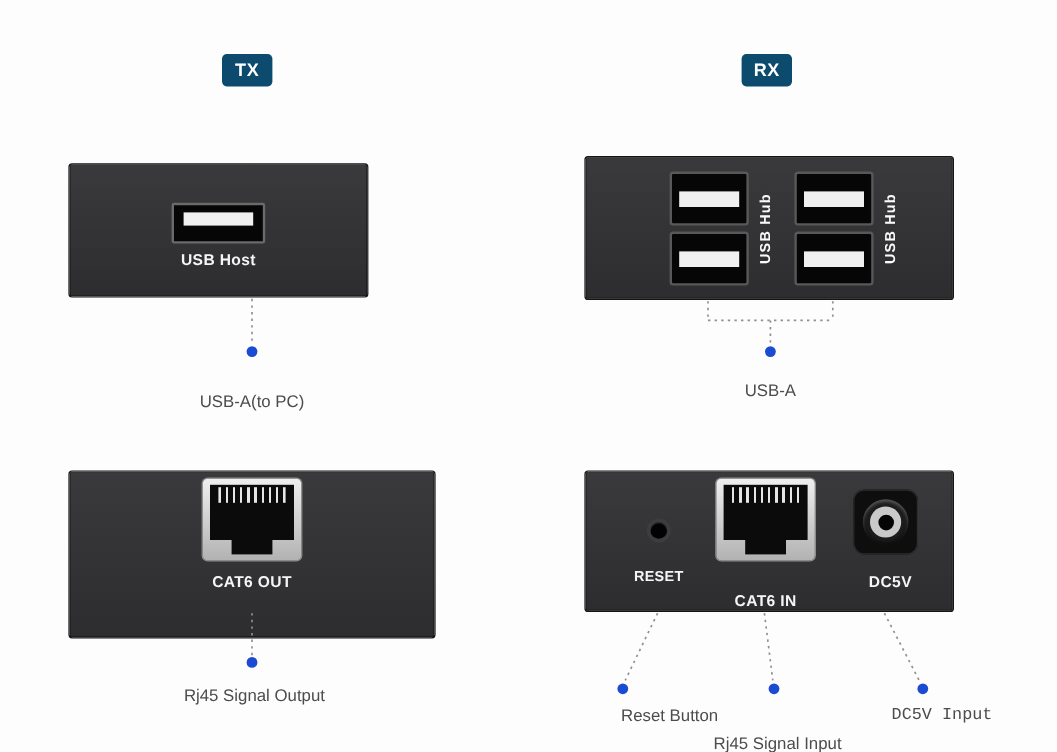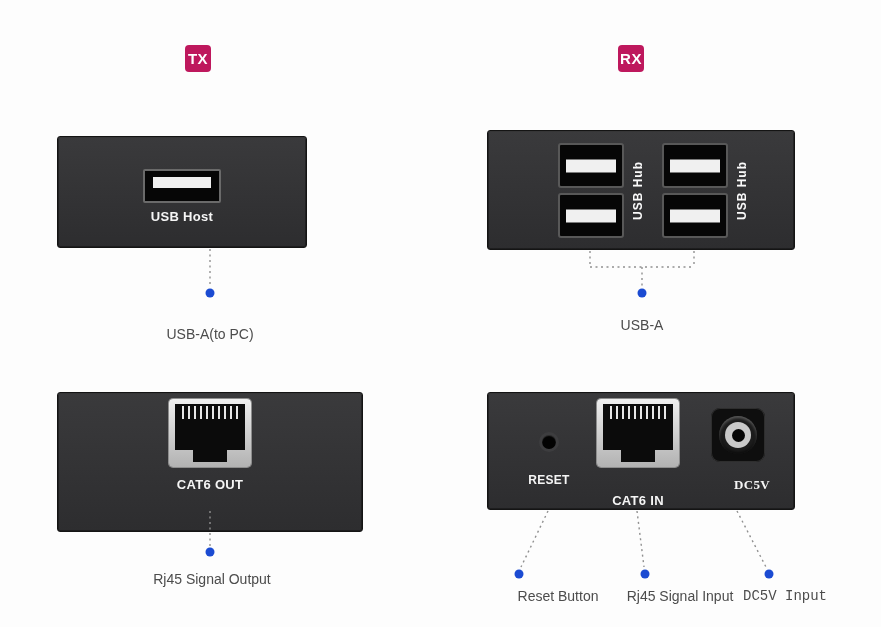--- a/index.html
+++ b/index.html
@@ -2,22 +2,22 @@
 <html><head>
 <meta charset="utf-8">
 <style>
   html,body { margin:0; padding:0; background:#ffffff; }
   .canvas {
     position:relative; width:881px; height:627px; overflow:hidden;
     background:#fdfdfd;
     font-family:"Liberation Sans", sans-serif;
   }
   .badge {
-    position:absolute; top:45px; width:26px; height:27px;
-    background:#be185d; color:#ffffff; font-weight:bold; font-size:15px;
+    position:absolute; top:45px; width:42px; height:27px;
+    background:#0c4a6e; color:#ffffff; font-weight:bold; font-size:15px;
     display:flex; align-items:center; justify-content:center;
     border-radius:4px; letter-spacing:.5px;
   }
   .panel {
     position:absolute;
     background:linear-gradient(180deg,#3a3a3c 0%, #2d2d2f 100%);
     border:1px solid #141414; border-radius:3px; box-sizing:border-box;
     box-shadow: inset 0 1px 0 rgba(255,255,255,.08), inset 0 0 0 1px rgba(0,0,0,.35);
   }
   .panel-label {
@@ -156,21 +156,21 @@
     </div>
     <div class="panel-label" style="left:150px; top:100px;">CAT6 IN</div>
 
     <div class="dc-jack" style="left:250px;">
       <div class="dc-outer">
         <div class="dc-ring">
           <div class="dc-center"></div>
         </div>
       </div>
     </div>
-    <div class="panel-label" style="left:264px; top:84px;font-family:Liberation Serif, serif;">DC5V</div>
+    <div class="panel-label" style="left:254px; top:84px;">DC5V</div>
   </div>
 
   <svg class="connectors" width="881" height="627" viewBox="0 0 881 627">
     <g stroke="#909090" stroke-width="1.4" stroke-dasharray="2 3.5" fill="none">
       <path d="M210 249 V287"></path>
       <path d="M590 251 V267"></path>
       <path d="M694 251 V267"></path>
       <path d="M590 267 H694"></path>
       <path d="M642 267 V287"></path>
       <path d="M210 511 V546"></path>
@@ -185,16 +185,16 @@
       <circle cx="519" cy="574" r="4.5"></circle>
       <circle cx="645" cy="574" r="4.5"></circle>
       <circle cx="769" cy="574" r="4.5"></circle>
     </g>
   </svg>
 
   <div class="callout-label" style="left:210px; top:302px;margin-top:24px;">USB-A(to PC)</div>
   <div class="callout-label" style="left:642px; top:317px;">USB-A</div>
   <div class="callout-label" style="left:212px; top:571px;">Rj45 Signal Output</div>
   <div class="callout-label" style="left:519px; top:588px;margin-left:39px;">Reset Button</div>
-  <div class="callout-label" style="left:648px; top:588px;margin-left:32px;">Rj45 Signal Input</div>
+  <div class="callout-label" style="left:648px; top:611px;">Rj45 Signal Input</div>
   <div class="callout-label" style="left:785px; top:588px;font-family:Liberation Mono, monospace;">DC5V Input</div>
 
 </div>
 
 </body></html>

